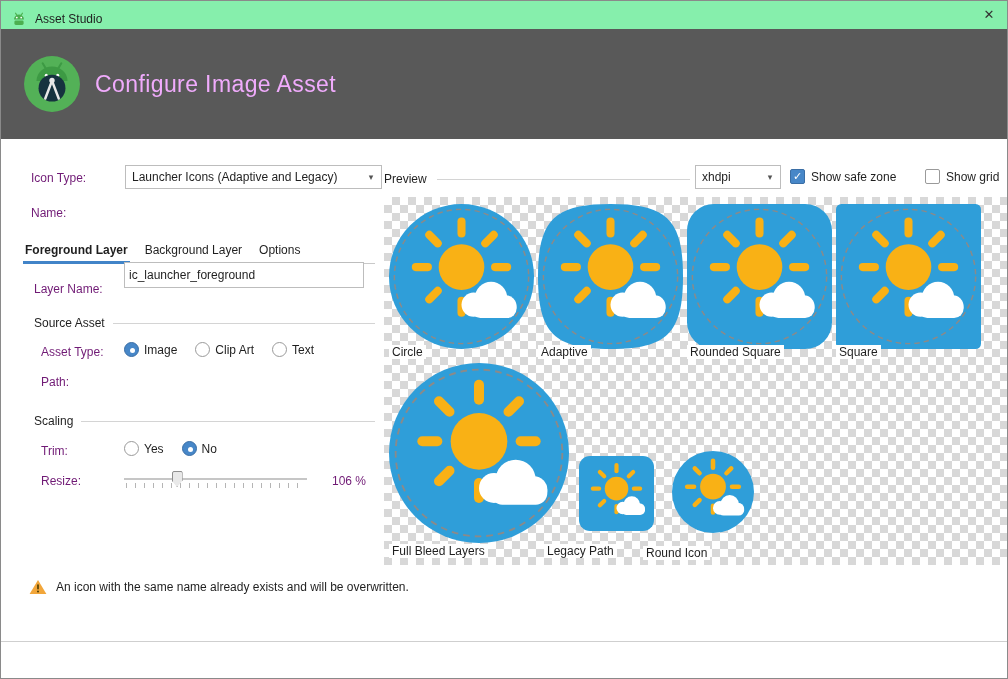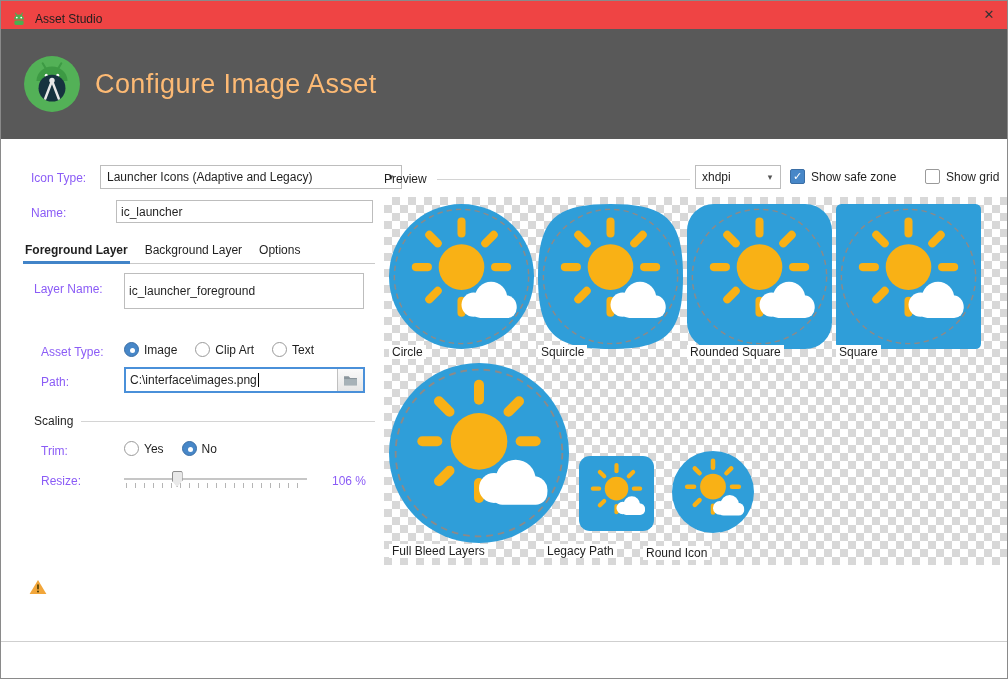--- a/index.html
+++ b/index.html
@@ -1,49 +1,49 @@
 <!DOCTYPE html>
 <html><head>
 <meta charset="utf-8">
 <style>
   *{margin:0;padding:0;box-sizing:border-box}
   body{font-family:"Liberation Sans","DejaVu Sans",sans-serif;font-size:12px;color:#1f1f1f;background:#e9e9e9}
   .app{position:relative;width:1008px;height:679px;background:#fff;overflow:hidden;border:1px solid #8a8a8a}
 
   
-  .titlebar{position:absolute;left:0;top:0;width:100%;height:36px;background:#ef4444;border-bottom:1px solid #d7d7d7;display:flex;align-items:center}
+  .titlebar{position:absolute;left:0;top:0;width:100%;height:36px;background:#86efac;border-bottom:1px solid #d7d7d7;display:flex;align-items:center}
   .tb-icon{width:16px;height:16px;margin-left:10px}
   .tb-title{margin-left:8px;color:#1f1f1f}
   .tb-close{position:absolute;right:0;top:0;width:36px;height:27px;display:flex;align-items:center;justify-content:center;font-size:13px;color:#333;cursor:pointer}
 
   
   .header{position:absolute;left:0;top:28px;width:100%;height:110px;background:#595959;display:flex;align-items:center}
   .logo{width:58px;height:58px;margin-left:22px}
-  .header-title{margin-left:14px;font-size:27px;color:#fdba74;font-weight:400;letter-spacing:.4px}
-
-  .lbl{position:absolute;color:#8b5cf6;white-space:nowrap}
+  .header-title{margin-left:14px;font-size:23px;color:#f0abfc;font-weight:400;letter-spacing:.4px}
+
+  .lbl{position:absolute;color:#701a75;white-space:nowrap}
 
   
   .combo{position:absolute;border:1px solid #bdbdbd;background:#fff;display:flex;align-items:center;cursor:pointer}
   .combo .cv{flex:1;padding-left:6px;white-space:nowrap;overflow:hidden}
   .combo .arr{width:20px;text-align:center;color:#555;font-size:9px}
   .ti{position:absolute;border:1px solid #bdbdbd;background:#fff;font:12px "Liberation Sans","DejaVu Sans",sans-serif;padding:0 4px;color:#1f1f1f;outline:none}
 
   .l-icontype{left:30px;top:170px}
-  .c-icontype{left:99px;top:164px;width:302px;height:24px}
+  .c-icontype{left:124px;top:164px;width:257px;height:24px}
   .l-name{left:30px;top:205px}
   .i-name{left:115px;top:199px;width:257px;height:23px}
 
   
   .tabs{position:absolute;left:22px;top:239px;width:352px;height:24px;border-bottom:1px solid #c9c9c9;display:flex;gap:13px}
   .tab{height:24px;padding:3px 2px 0;cursor:pointer;white-space:nowrap}
   .tab.active{border-bottom:3px solid #4184c8;font-weight:700}
 
   .l-layername{left:33px;top:281px}
-  .i-layername{left:123px;top:272px;width:240px;height:36px}
+  .i-layername{left:123px;top:261px;width:240px;height:26px}
 
   .grp{position:absolute;display:flex;align-items:center}
   .grp .line{flex:1;height:1px;background:#d4d4d4;margin-left:8px}
   .g-source{left:33px;top:315px;width:341px}
   .g-scaling{left:33px;top:413px;width:341px}
 
   
   .radios{position:absolute;display:flex;align-items:center;gap:18px}
   .radios-asset{left:123px;top:341px}
   .radios-trim{left:123px;top:440px}
@@ -167,61 +167,52 @@
     <div class="header-title">Configure Image Asset</div>
   </div>
 
   <div class="lbl l-icontype">Icon Type:</div>
   <div class="combo c-icontype">
     <span class="cv">Launcher Icons (Adaptive and Legacy)</span>
     <span class="arr">▾</span>
   </div>
 
   <div class="lbl l-name">Name:</div>
-  <input class="ti i-name" value="ic_launcher" style="">
 
   <div class="tabs">
     <div class="tab active">Foreground Layer</div>
     <div class="tab">Background Layer</div>
     <div class="tab">Options</div>
   </div>
 
   <div class="lbl l-layername">Layer Name:</div>
   <input class="ti i-layername" value="ic_launcher_foreground" style="">
 
+  <div class="grp g-source">
+    <span>Source Asset</span>
+    <div class="line"></div>
+  </div>
 
   <div class="lbl l-assettype">Asset Type:</div>
   <div class="radios radios-asset">
     <div class="radio-item">
       <span class="radio sel"></span>
       <span>Image</span>
     </div>
     <div class="radio-item">
       <span class="radio"></span>
       <span>Clip Art</span>
     </div>
     <div class="radio-item">
       <span class="radio"></span>
       <span>Text</span>
     </div>
   </div>
 
   <div class="lbl l-path">Path:</div>
-  <div class="path-ctl">
-    <div class="path-text">
-      <span>C:\interface\images.png</span>
-      <span class="caret"></span>
-    </div>
-    <div class="browse">
-      <svg width="15" height="12" viewBox="0 0 16 13">
-        <path d="M1 2.5 h5 l1.7 1.8 H15 v8 H1 Z" fill="#8a959c"></path>
-        <path d="M1 5.5 h14 v6.8 H1 Z" fill="#a7b2b8"></path>
-      </svg>
-    </div>
-  </div>
 
   <div class="grp g-scaling">
     <span>Scaling</span>
     <div class="line"></div>
   </div>
 
   <div class="lbl l-trim">Trim:</div>
   <div class="radios radios-trim">
     <div class="radio-item">
       <span class="radio"></span>
@@ -287,34 +278,35 @@
     <svg class="pv pv6" viewBox="0 0 108 108">
       <rect width="108" height="108" rx="16" fill="#2f9ed9"></rect>
         <use href="#suncloud"></use>
     </svg>
     <svg class="pv pv7" viewBox="0 0 108 108">
       <circle cx="54" cy="54" r="54" fill="#2f9ed9"></circle>
         <use href="#suncloud"></use>
     </svg>
 
     <div class="pvlabel pl1"><span>Circle</span></div>
-    <div class="pvlabel pl2"><span>Squircle</span></div>
+    <div class="pvlabel pl2"><span>Adaptive</span></div>
     <div class="pvlabel pl3"><span>Rounded Square</span></div>
     <div class="pvlabel pl4"><span>Square</span></div>
     <div class="pvlabel pl5"><span>Full Bleed Layers</span></div>
     <div class="pvlabel pl6"><span>Legacy Path</span></div>
     <div class="pvlabel pl7"><span>Round Icon</span></div>
   </div>
 
   <div class="warn">
     <svg width="18" height="16" viewBox="0 0 18 16">
       <polygon points="9,1 17.4,15 0.6,15" fill="#f2a63a"></polygon>
       <rect x="8.2" y="5.3" width="1.6" height="5.2" rx="0.8" fill="#4a3b00"></rect>
       <circle cx="9" cy="12.6" r="1" fill="#4a3b00"></circle>
     </svg>
+    <span>An icon with the same name already exists and will be overwritten.</span>
   </div>
 
   <div class="footer">
     
     
   </div>
 
 </div>
 
 </body></html>

